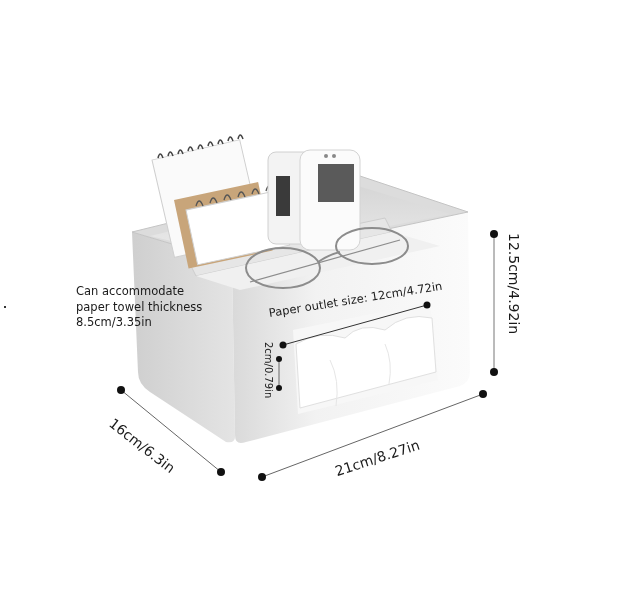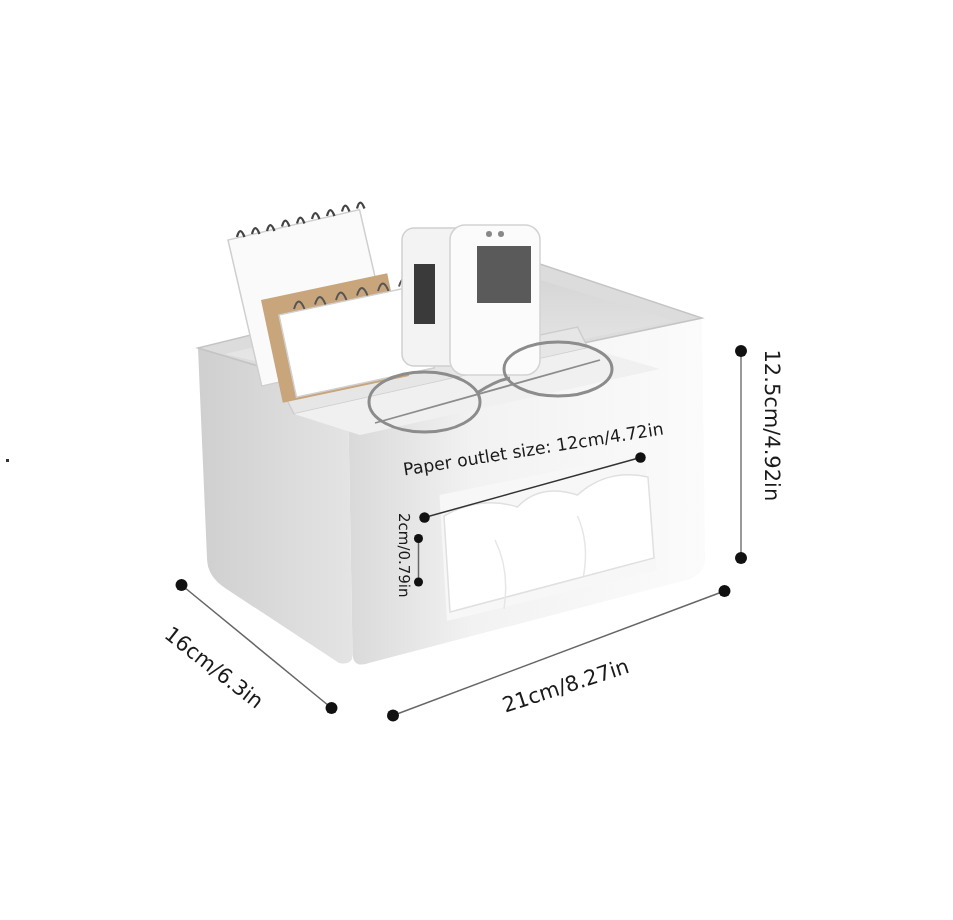--- a/index.html
+++ b/index.html
@@ -123,19 +123,24 @@
       <line x1="283" y1="345" x2="427" y2="305" stroke="#333" stroke-width="1"></line>
       <circle cx="283" cy="345" r="3.5" fill="#111"></circle>
         <circle cx="427" cy="305" r="3.5" fill="#111"></circle>
 
       <line x1="279" y1="359" x2="279" y2="388" stroke="#666" stroke-width="1"></line>
       <circle cx="279" cy="359" r="3" fill="#111"></circle>
         <circle cx="279" cy="388" r="3" fill="#111"></circle>
     </g>
   </svg>
 
+  <div class="lbl note">
+    <span>Can accommodate</span>
+    <span>paper towel thickness</span>
+    <span>8.5cm/3.35in</span>
+  </div>
   <div class="lbl outlet">Paper outlet size: 12cm/4.72in</div>
   <div class="lbl slot">2cm/0.79in</div>
   <div class="lbl height">12.5cm/4.92in</div>
   <div class="lbl depth">16cm/6.3in</div>
   <div class="lbl width">21cm/8.27in</div>
   <div class="speck"></div>
 </div>
 
 </body></html>

